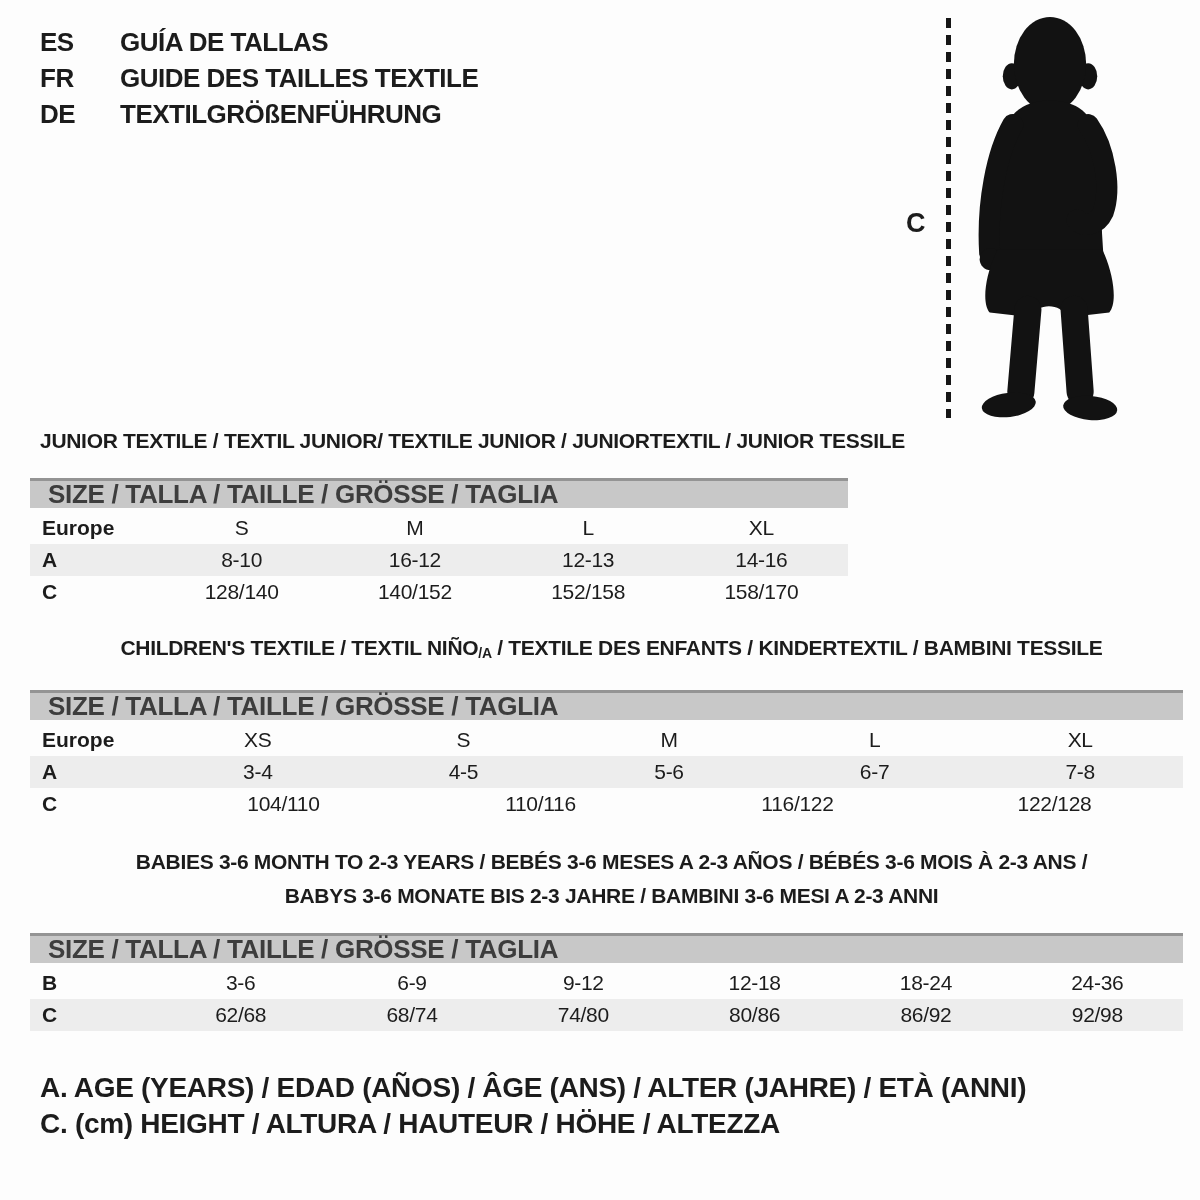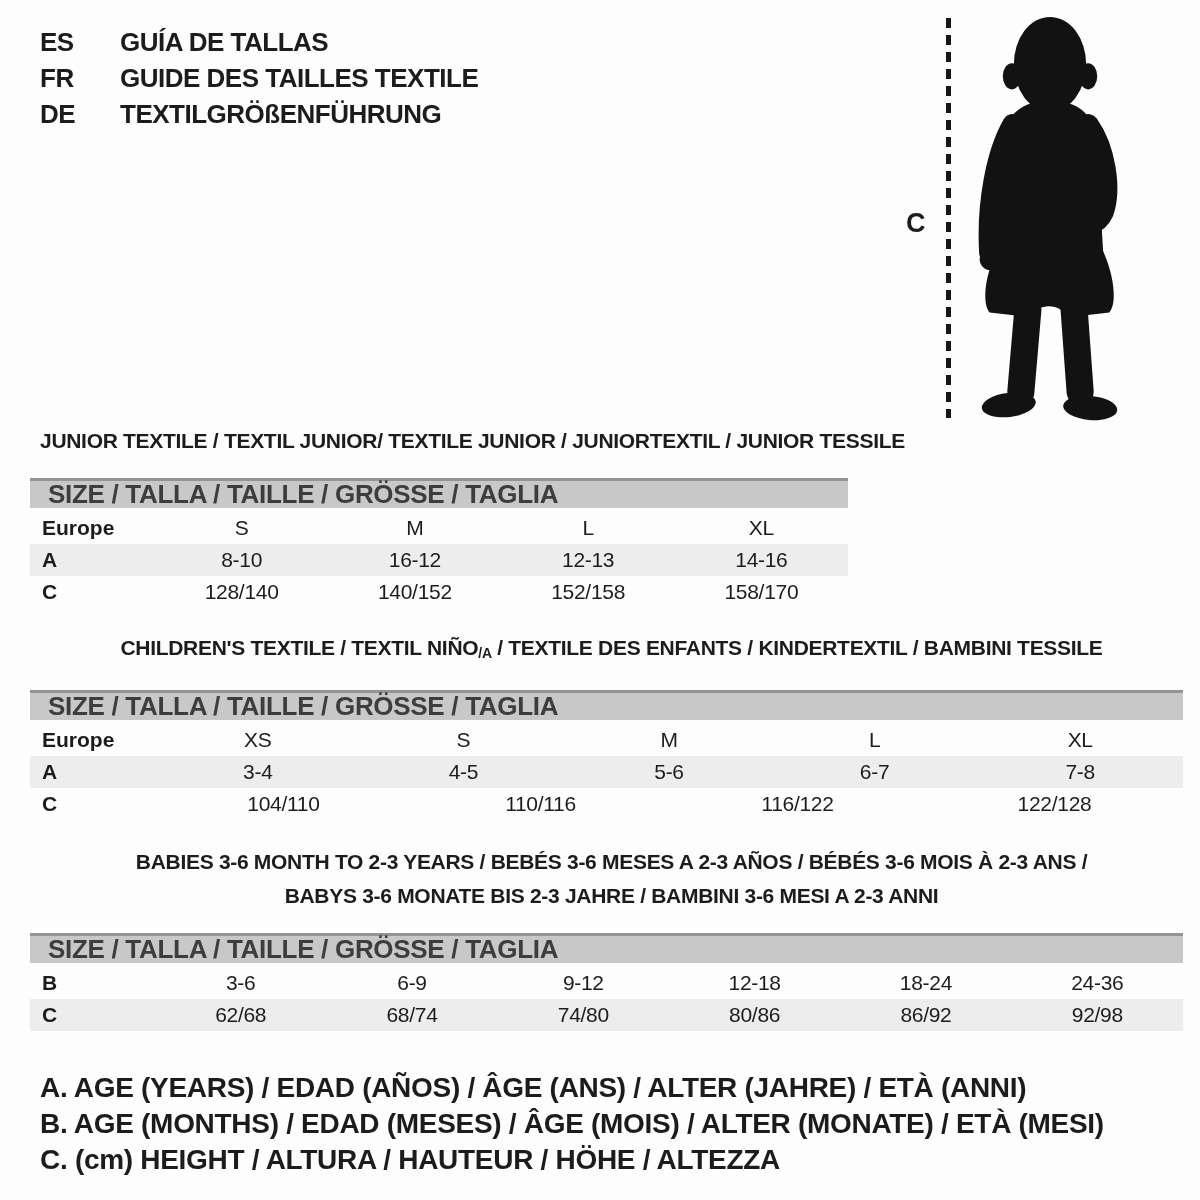--- a/index.html
+++ b/index.html
@@ -176,17 +176,16 @@
         <span class="tcell">74/80</span>
         <span class="tcell">80/86</span>
         <span class="tcell">86/92</span>
         <span class="tcell">92/98</span>
       </div>
     </div>
   </div>
 
   <div class="legend">
     <div class="legend-line">A. AGE (YEARS) / EDAD (AÑOS) / ÂGE (ANS) / ALTER (JAHRE) / ETÀ (ANNI)</div>
-    <div class="legend-line">B. AGE (MONTHS) / EDAD (MESES) / ÂGE (MOIS) / ALTER (MONATE) / ETÀ (MESI)</div>
     <div class="legend-line">C. (cm) HEIGHT / ALTURA / HAUTEUR / HÖHE / ALTEZZA</div>
   </div>
 
 </div>
 
 </body></html>

